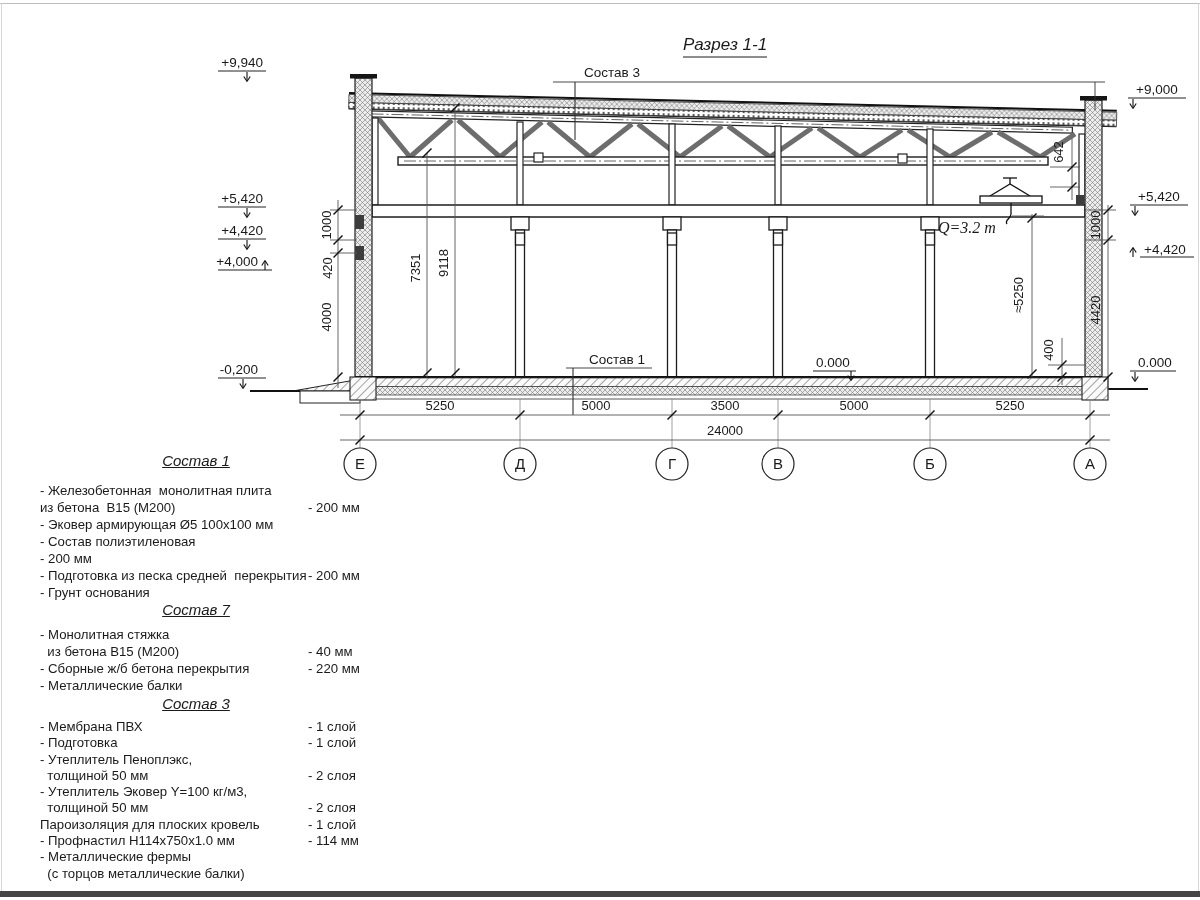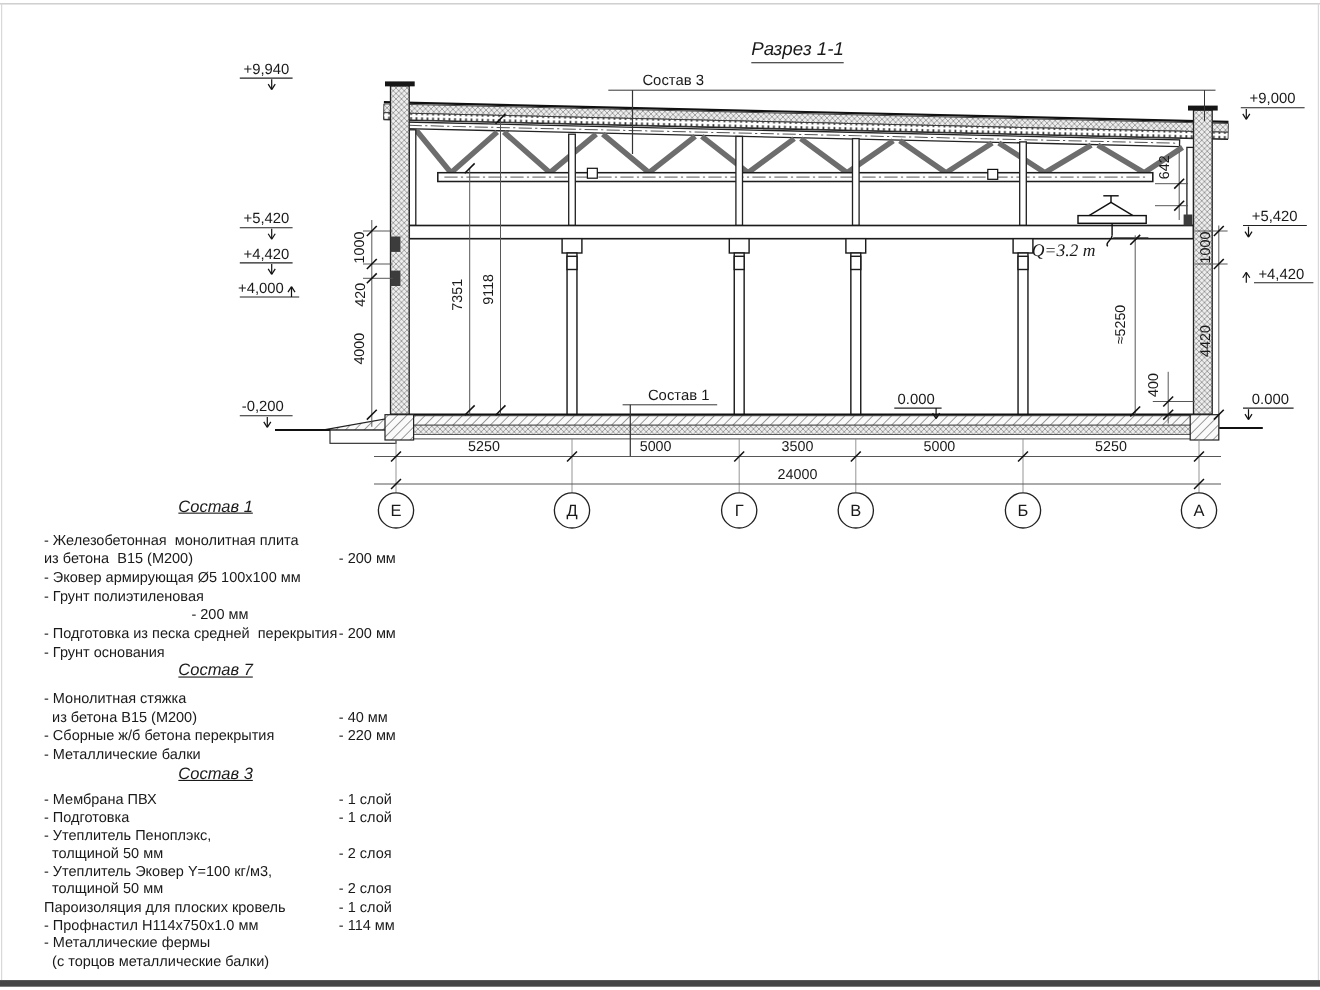--- a/index.html
+++ b/index.html
@@ -18,21 +18,21 @@
   .elevtxt{font-size:13.5px;}
   .axistxt{font-size:15px;}
   .callout{font-size:13.5px;}
   .qtxt{font-size:16px;font-style:italic;font-family:"Liberation Serif",serif;}
   .ttl{font-size:17px;font-style:italic;}
   .mat{position:absolute;left:40px;width:338px;}
   .mat-title{font-style:italic;font-size:15px;text-decoration:underline;text-align:center;width:312px;}
   .mrow{display:flex;font-size:13.2px;white-space:pre;}
   .mrow .t{flex:1;}
   .mrow .v{width:70px;}
-  .r17 .mrow{line-height:17px;justify-content:center;}
+  .r17 .mrow{line-height:17px;}
   .r16 .mrow{line-height:16.3px;justify-content:flex-end;}
 </style>
 </head>
 <body>
 
 <div class="frame-top"></div>
 <div class="frame-left"></div>
 <div class="frame-right"></div>
 <div class="frame-bottom"></div>
 
@@ -347,21 +347,21 @@
   </g>
 </svg>
 
 <div class="mat" style="top:452px">
   <div class="mat-title">Состав 1</div>
 </div>
 <div class="mat r17" style="top:482px">
   <div class="mrow"><span class="t">- Железобетонная  монолитная плита</span><span class="v"></span></div>
   <div class="mrow"><span class="t">из бетона  В15 (М200)</span><span class="v">- 200 мм</span></div>
   <div class="mrow"><span class="t">- Эковер армирующая Ø5 100x100 мм</span><span class="v"></span></div>
-  <div class="mrow"><span class="t">- Грунт полиэтиленовая</span><span class="v"></span></div>
+  <div class="mrow"><span class="t">- Состав полиэтиленовая</span><span class="v"></span></div>
   <div class="mrow"><span class="v">- 200 мм</span></div>
   <div class="mrow"><span class="t">- Подготовка из песка средней  перекрытия</span><span class="v">- 200 мм</span></div>
   <div class="mrow"><span class="t">- Грунт основания</span><span class="v"></span></div>
 </div>
 
 <div class="mat" style="top:601px">
   <div class="mat-title">Состав 7</div>
 </div>
 <div class="mat r17" style="top:626px">
   <div class="mrow"><span class="t">- Монолитная стяжка</span><span class="v"></span></div>

